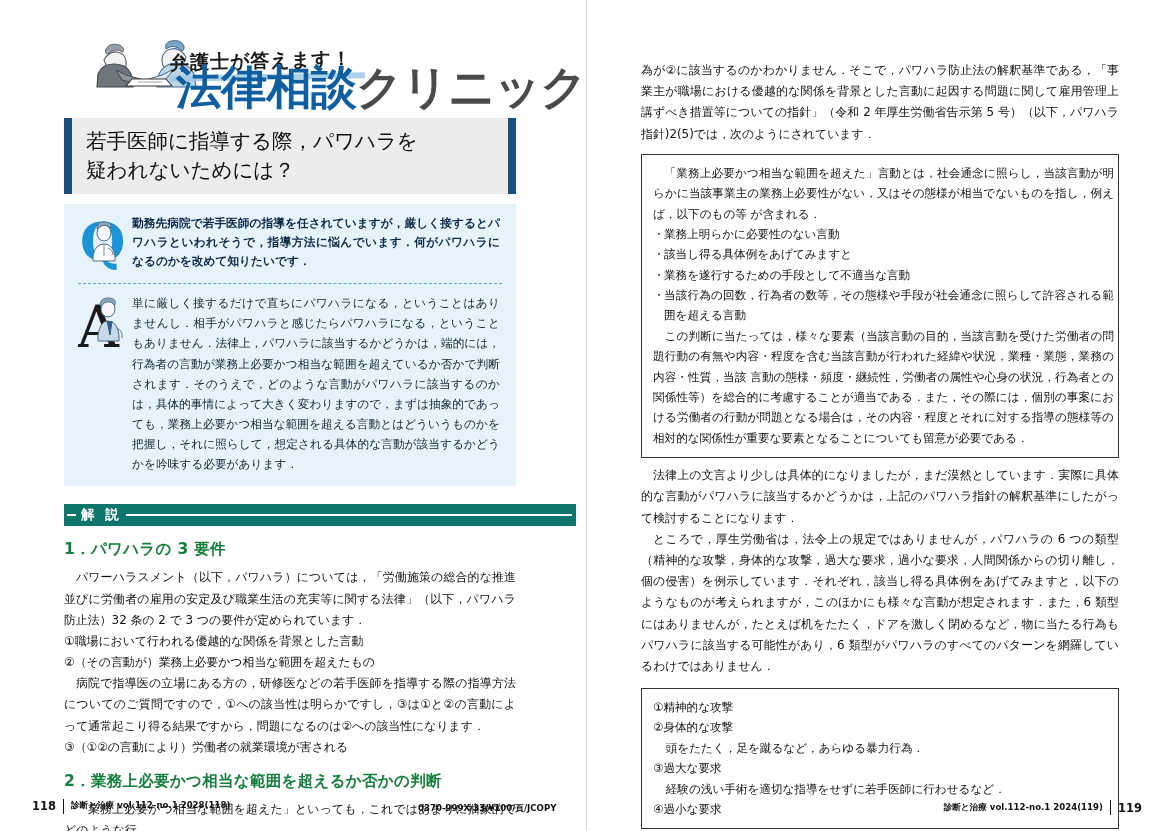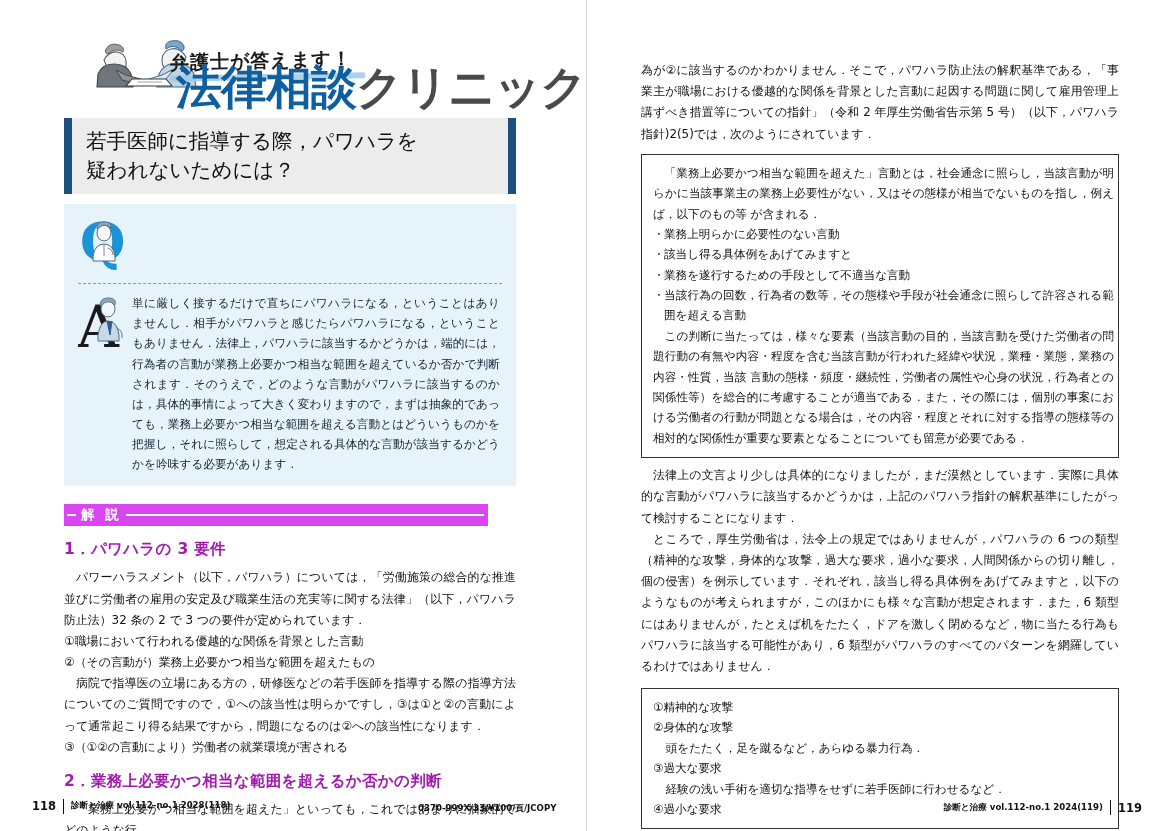--- a/index.html
+++ b/index.html
@@ -62,34 +62,34 @@
     font-family:"DejaVu Sans",sans-serif;
     text-align:justify;padding-right:6px;
   }
   .qa-text.ans{font-weight:400;color:#123;font-size:11.7px;line-height:1.72;}
   .qa-divider{
     height:0;border-top:1px dashed #5aa8d8;margin:9px 4px 9px 4px;
   }
 
   
   .kaisetsu{
-    margin:18px 0 0 64px;width:424px;height:22px;background:#d946ef;
+    margin:18px 0 0 64px;width:512px;height:22px;background:#0f766e;
     display:flex;align-items:center;box-sizing:border-box;
   }
   .kaisetsu .dash{width:9px;height:2px;background:#fff;margin-left:3px;}
   .kaisetsu span.lbl{
     color:#fff;font-size:13.5px;font-weight:700;letter-spacing:3px;
     margin:0 4px 0 5px;font-family:"DejaVu Sans",sans-serif;
   }
   .kaisetsu .line{flex:1;height:2px;background:#fff;margin-right:4px;}
 
   
   .col{margin:0 0 0 64px;width:452px;}
   .h2{
-    font-size:15.5px;font-weight:700;color:#a21caf;margin:13px 0 7px 0;
+    font-size:15.5px;font-weight:700;color:#15803d;margin:13px 0 7px 0;
     font-family:"DejaVu Sans",sans-serif;letter-spacing:.3px;
   }
   .p{
     font-size:11.9px;line-height:1.78;color:#111;margin:0 0 0 0;
     text-align:justify;font-family:"DejaVu Sans",sans-serif;
   }
   .p.ind{text-indent:1em;}
   .foot{
     position:absolute;bottom:16px;left:0;width:587px;height:18px;
     display:flex;align-items:center;
@@ -169,20 +169,21 @@
             <text x="0" y="44" font-family="DejaVu Serif, serif" font-size="52" font-weight="700" fill="#1b93d6">Q</text>
             <g>
               <ellipse cx="24" cy="17" rx="7" ry="8" fill="#f4f6f8" stroke="#4c6b86" stroke-width="1"></ellipse>
               <path d="M17 13 q7 -7 14 -1 q1 -5 -5 -6 q-8 -1 -9 5z" fill="#8fa6b8" stroke="#4c6b86" stroke-width="0.8"></path>
               <path d="M13 40 q2 -12 11 -12 q9 0 11 12 l0 5 l-22 0 z" fill="#ffffff" stroke="#4c6b86" stroke-width="1"></path>
               <path d="M24 28 l0 12" stroke="#4c6b86" stroke-width="0.8"></path>
               <path d="M28 32 q5 2 5 7" stroke="#4c6b86" stroke-width="0.9" fill="none"></path>
             </g>
           </svg>
         </div>
+        <div class="qa-text">勤務先病院で若手医師の指導を任されていますが，厳しく接するとパワハラといわれそうで，指導方法に悩んでいます．何がパワハラになるのかを改めて知りたいです．</div>
       </div>
 
       <div class="qa-divider"></div>
 
       <div class="qa-row">
         <div class="qa-mark">
           <svg width="50" height="64" viewBox="0 0 50 64">
             <text x="-1" y="52" font-family="DejaVu Serif, serif" font-size="58" font-weight="400" fill="#1a1a1a">A</text>
             <g>
               <ellipse cx="30" cy="14" rx="7" ry="8" fill="#f4f6f8" stroke="#4c6b86" stroke-width="1"></ellipse>

